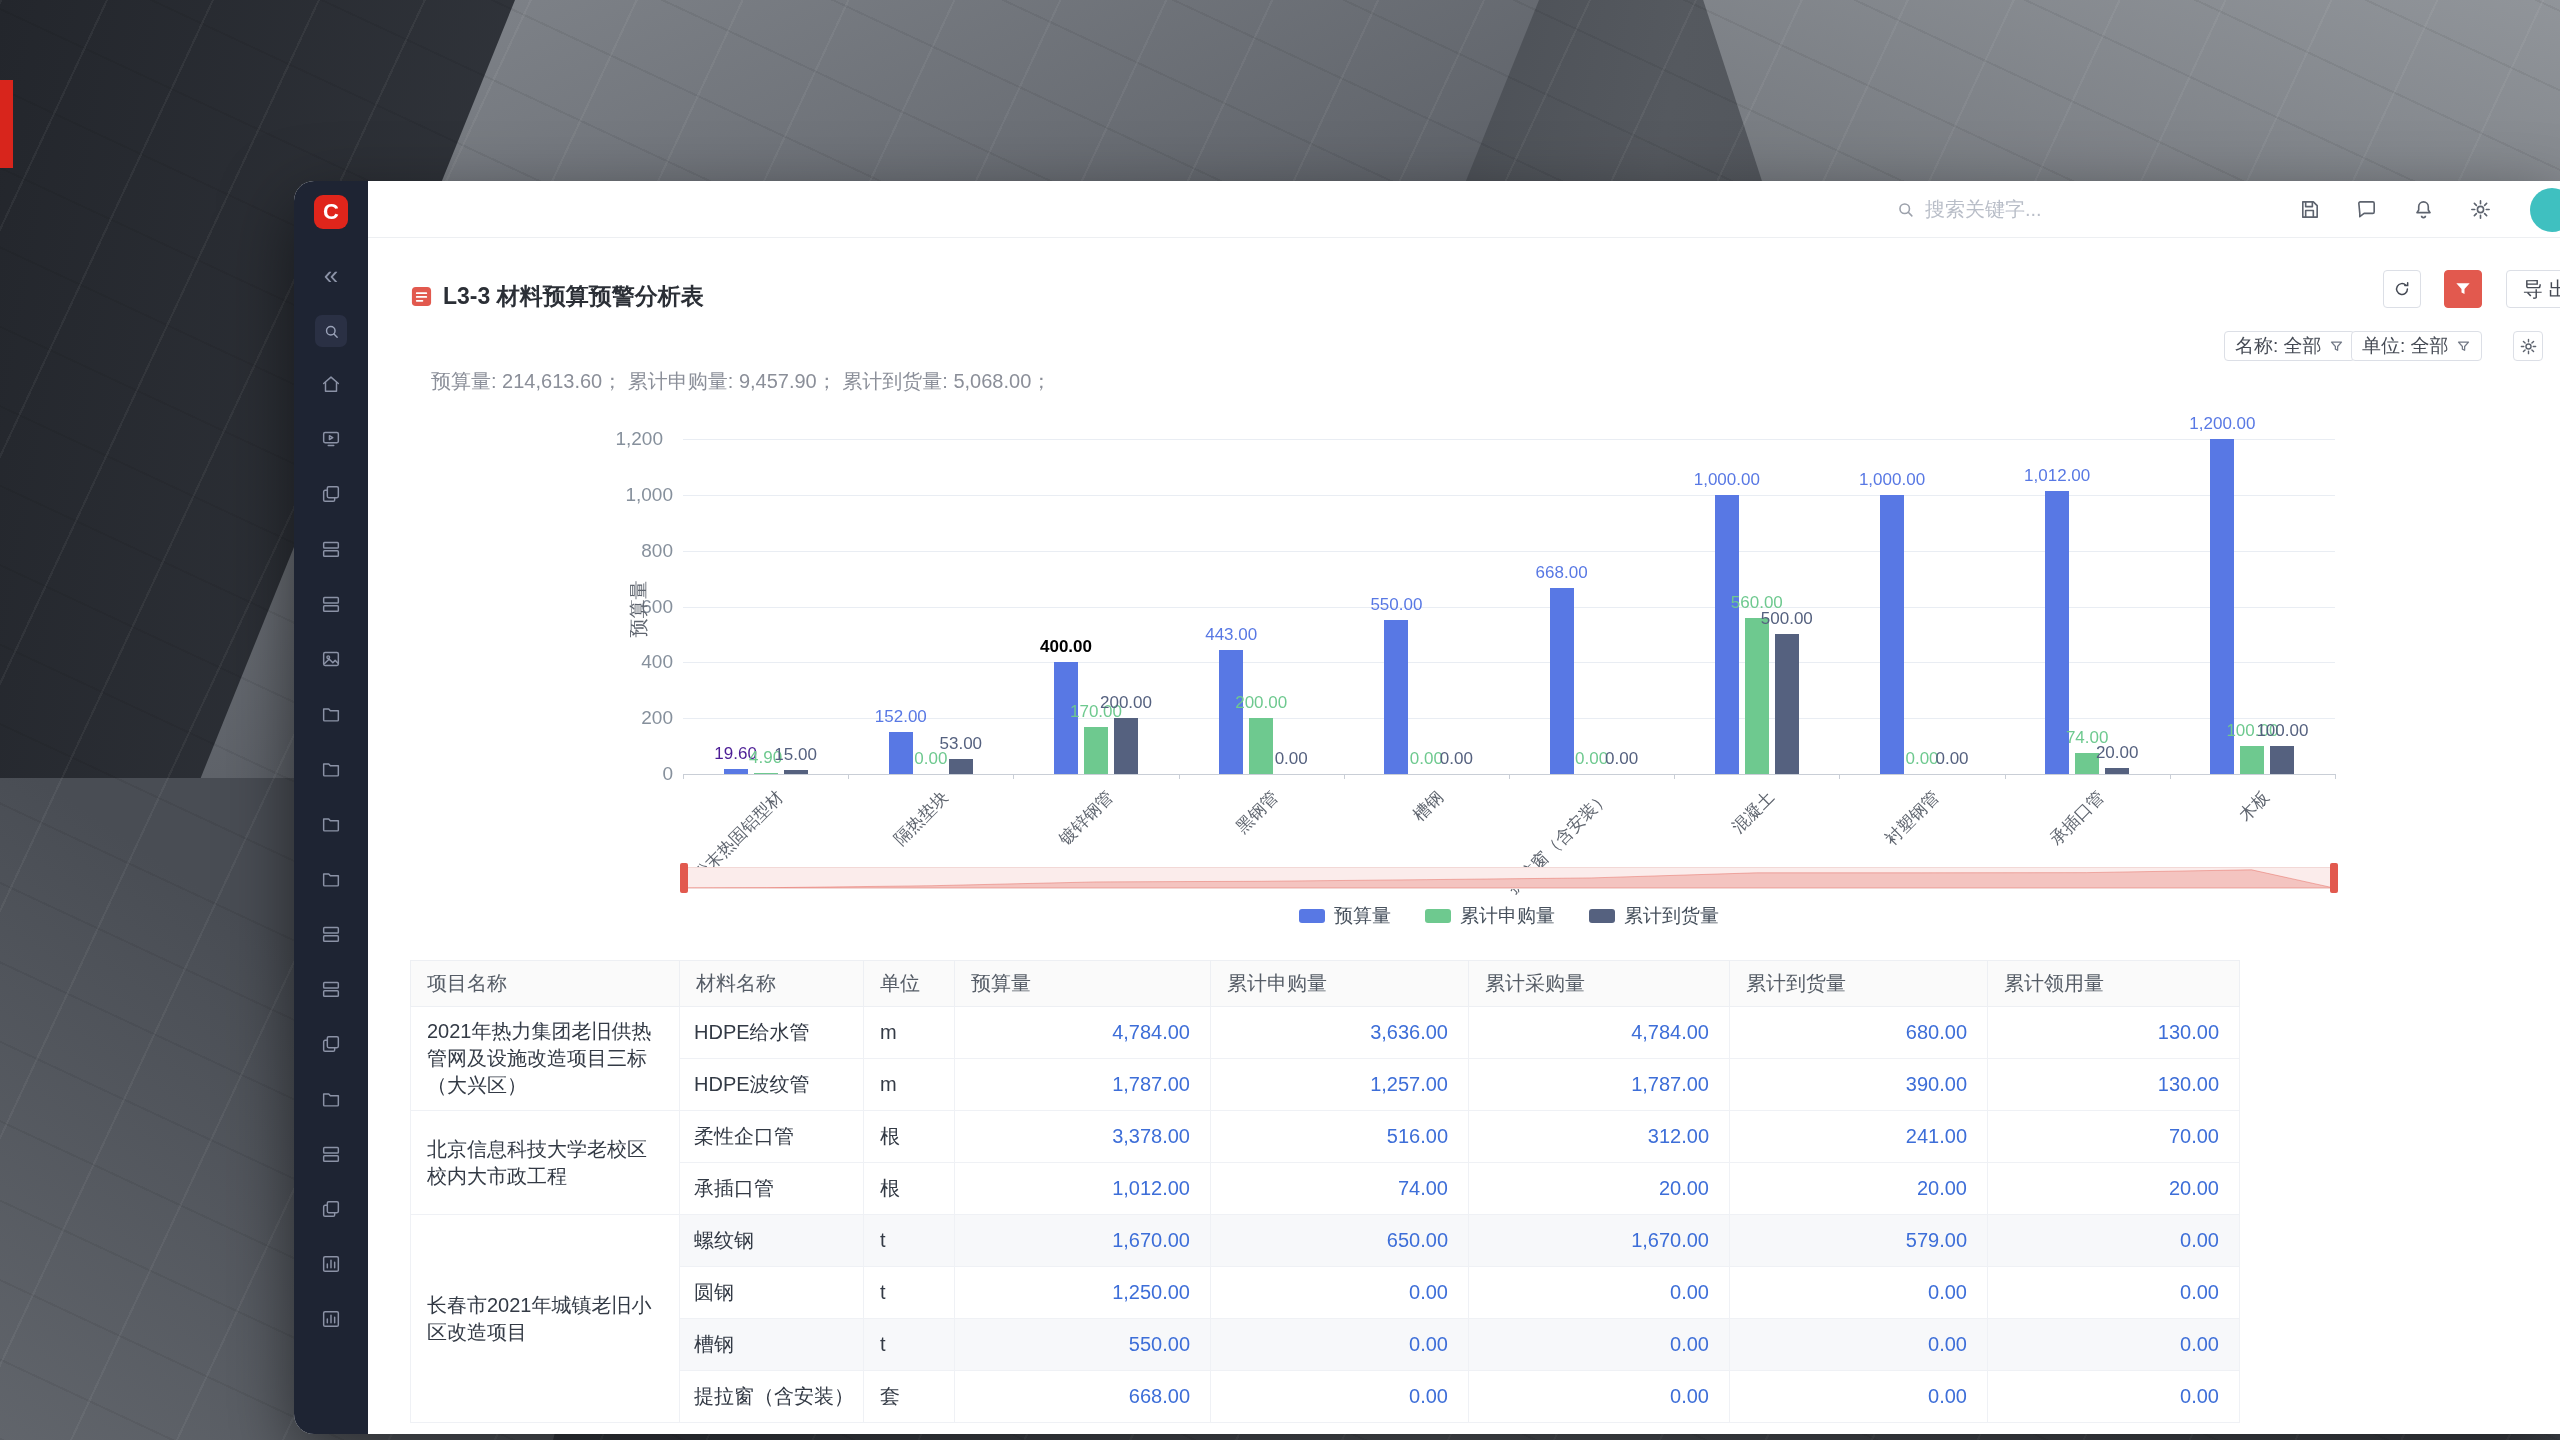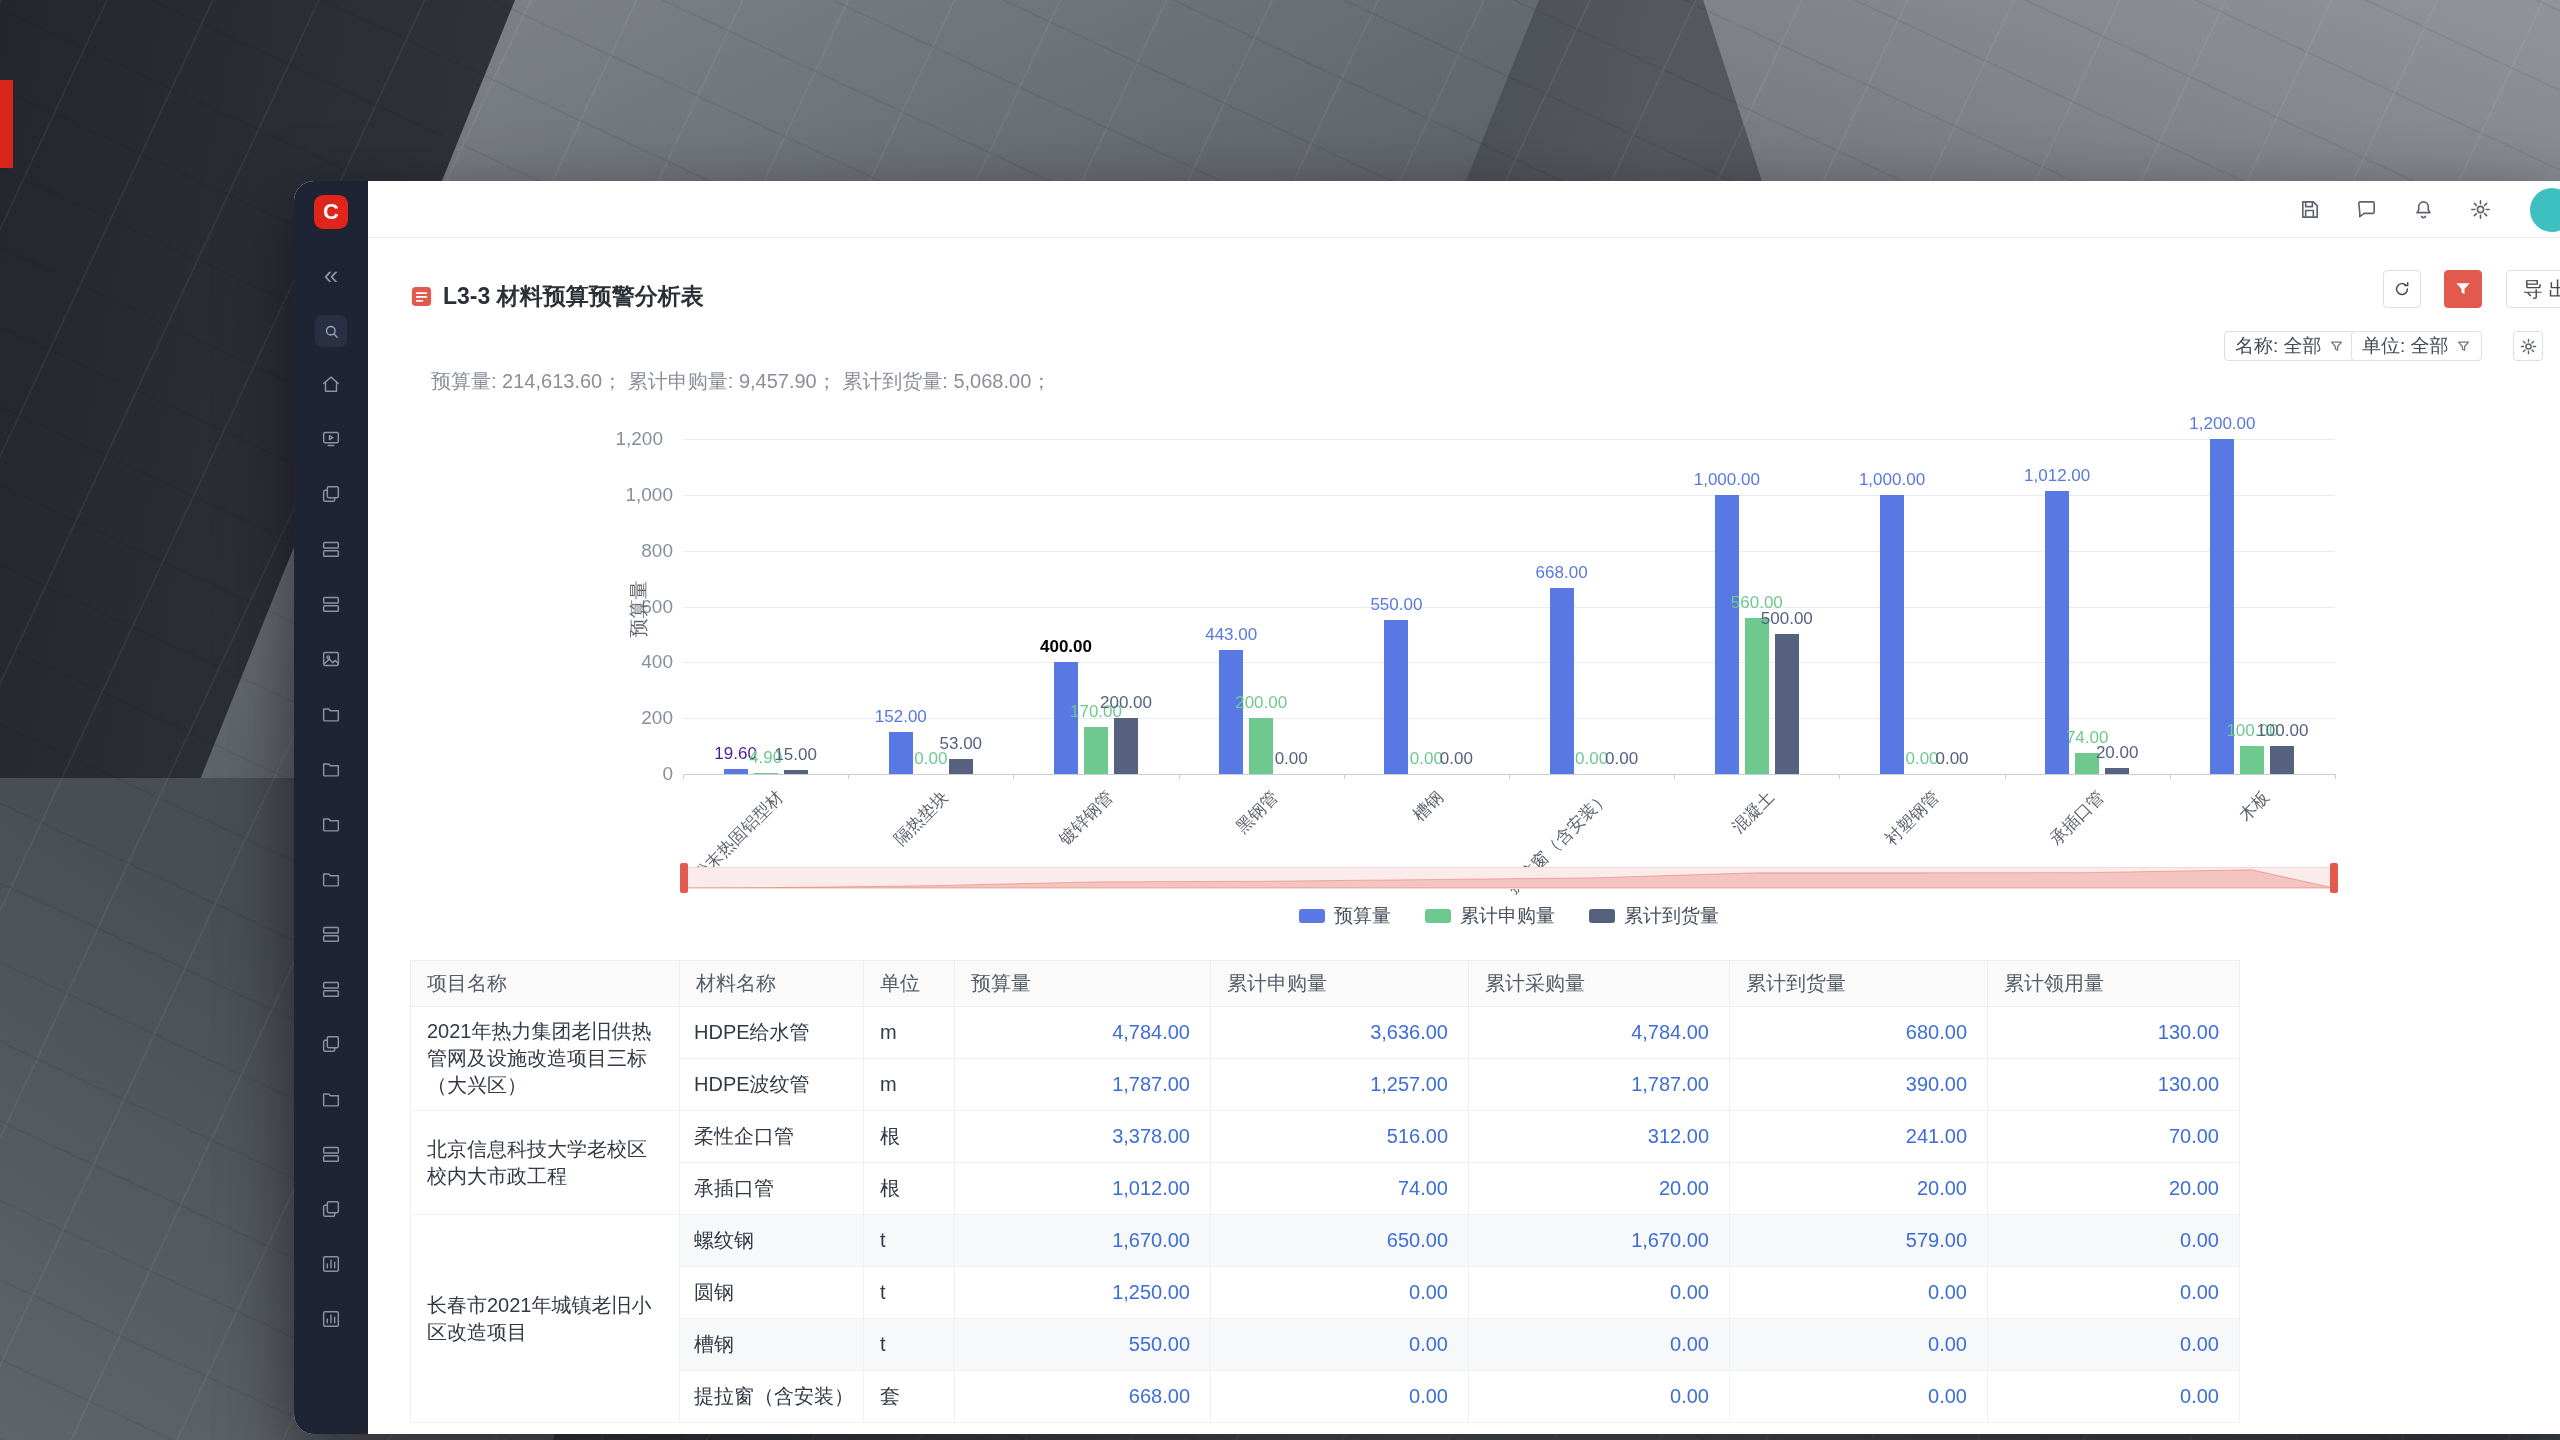--- a/index.html
+++ b/index.html
@@ -231,20 +231,27 @@
             <rect x="4" y="4" width="16" height="16" rx="1.5"></rect>
             <path d="M8 16v-4M12 16V8M16 16v-6"></path>
           </svg>
         </div>
       </nav>
   </aside>
 
   <main class="main">
 
     <header class="topbar">
+      <div class="topbar-search">
+        <svg viewBox="0 0 24 24" fill="none" stroke="currentColor" stroke-width="2" stroke-linecap="round">
+            <circle cx="11" cy="11" r="6"></circle>
+            <path d="M15.5 15.5L20 20"></path>
+          </svg>
+        <input type="text" placeholder="搜索关键字..." style="">
+      </div>
       <div class="tb-actions">
         <span class="tb-icon">
           <svg viewBox="0 0 24 24" fill="none" stroke="currentColor" stroke-width="1.7" stroke-linejoin="round">
               <path d="M5 4h11l4 4v12H5z"></path>
               <path d="M8 4v5h7V4M8 20v-7h8v7"></path>
             </svg>
         </span>
         <span class="tb-icon">
           <svg viewBox="0 0 24 24" fill="none" stroke="currentColor" stroke-width="1.7" stroke-linejoin="round">
               <path d="M4 5.5A1.5 1.5 0 0 1 5.5 4h13A1.5 1.5 0 0 1 20 5.5v9a1.5 1.5 0 0 1-1.5 1.5H9.5L5 19.5V16z"></path>

